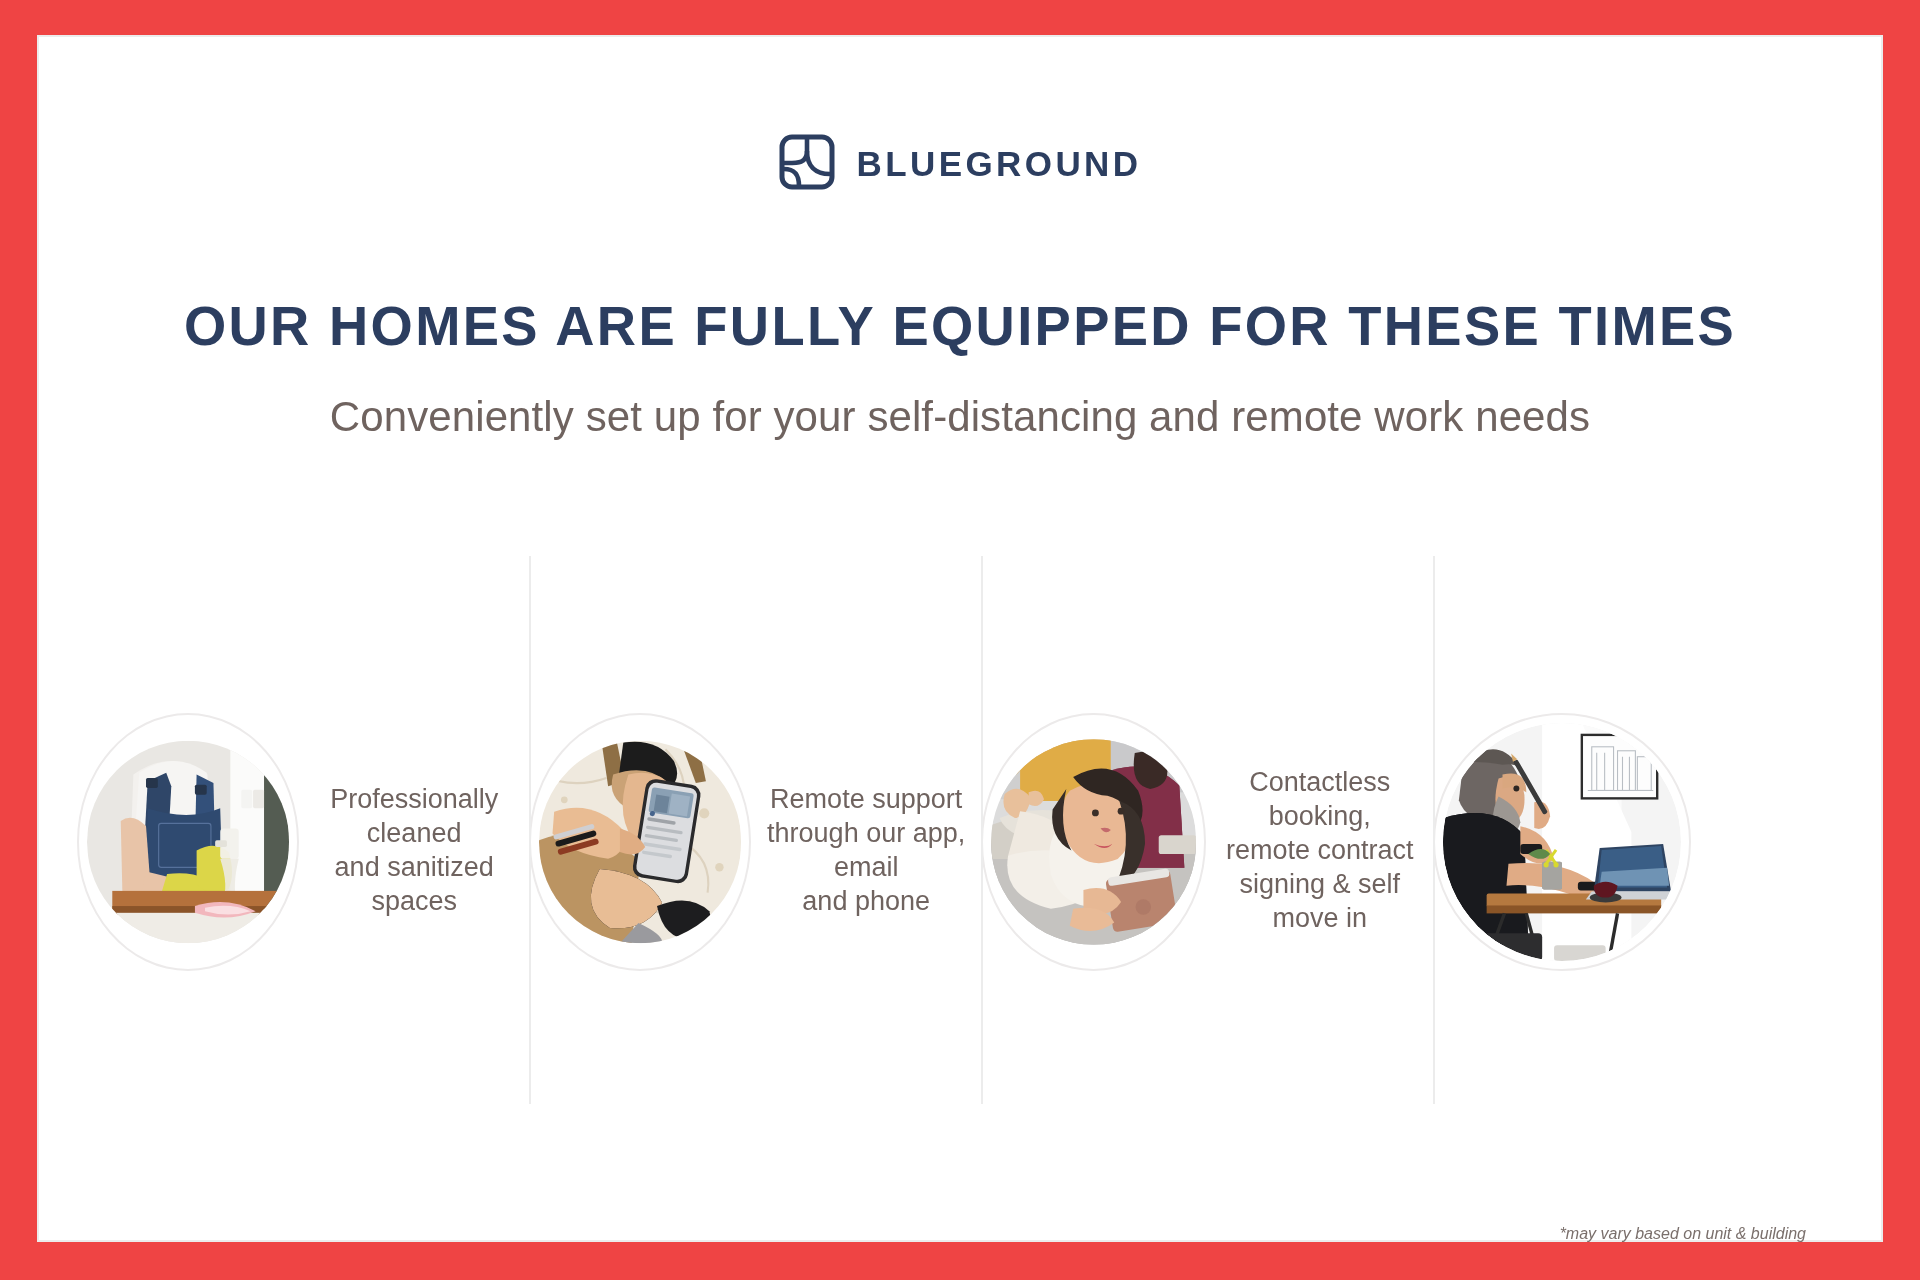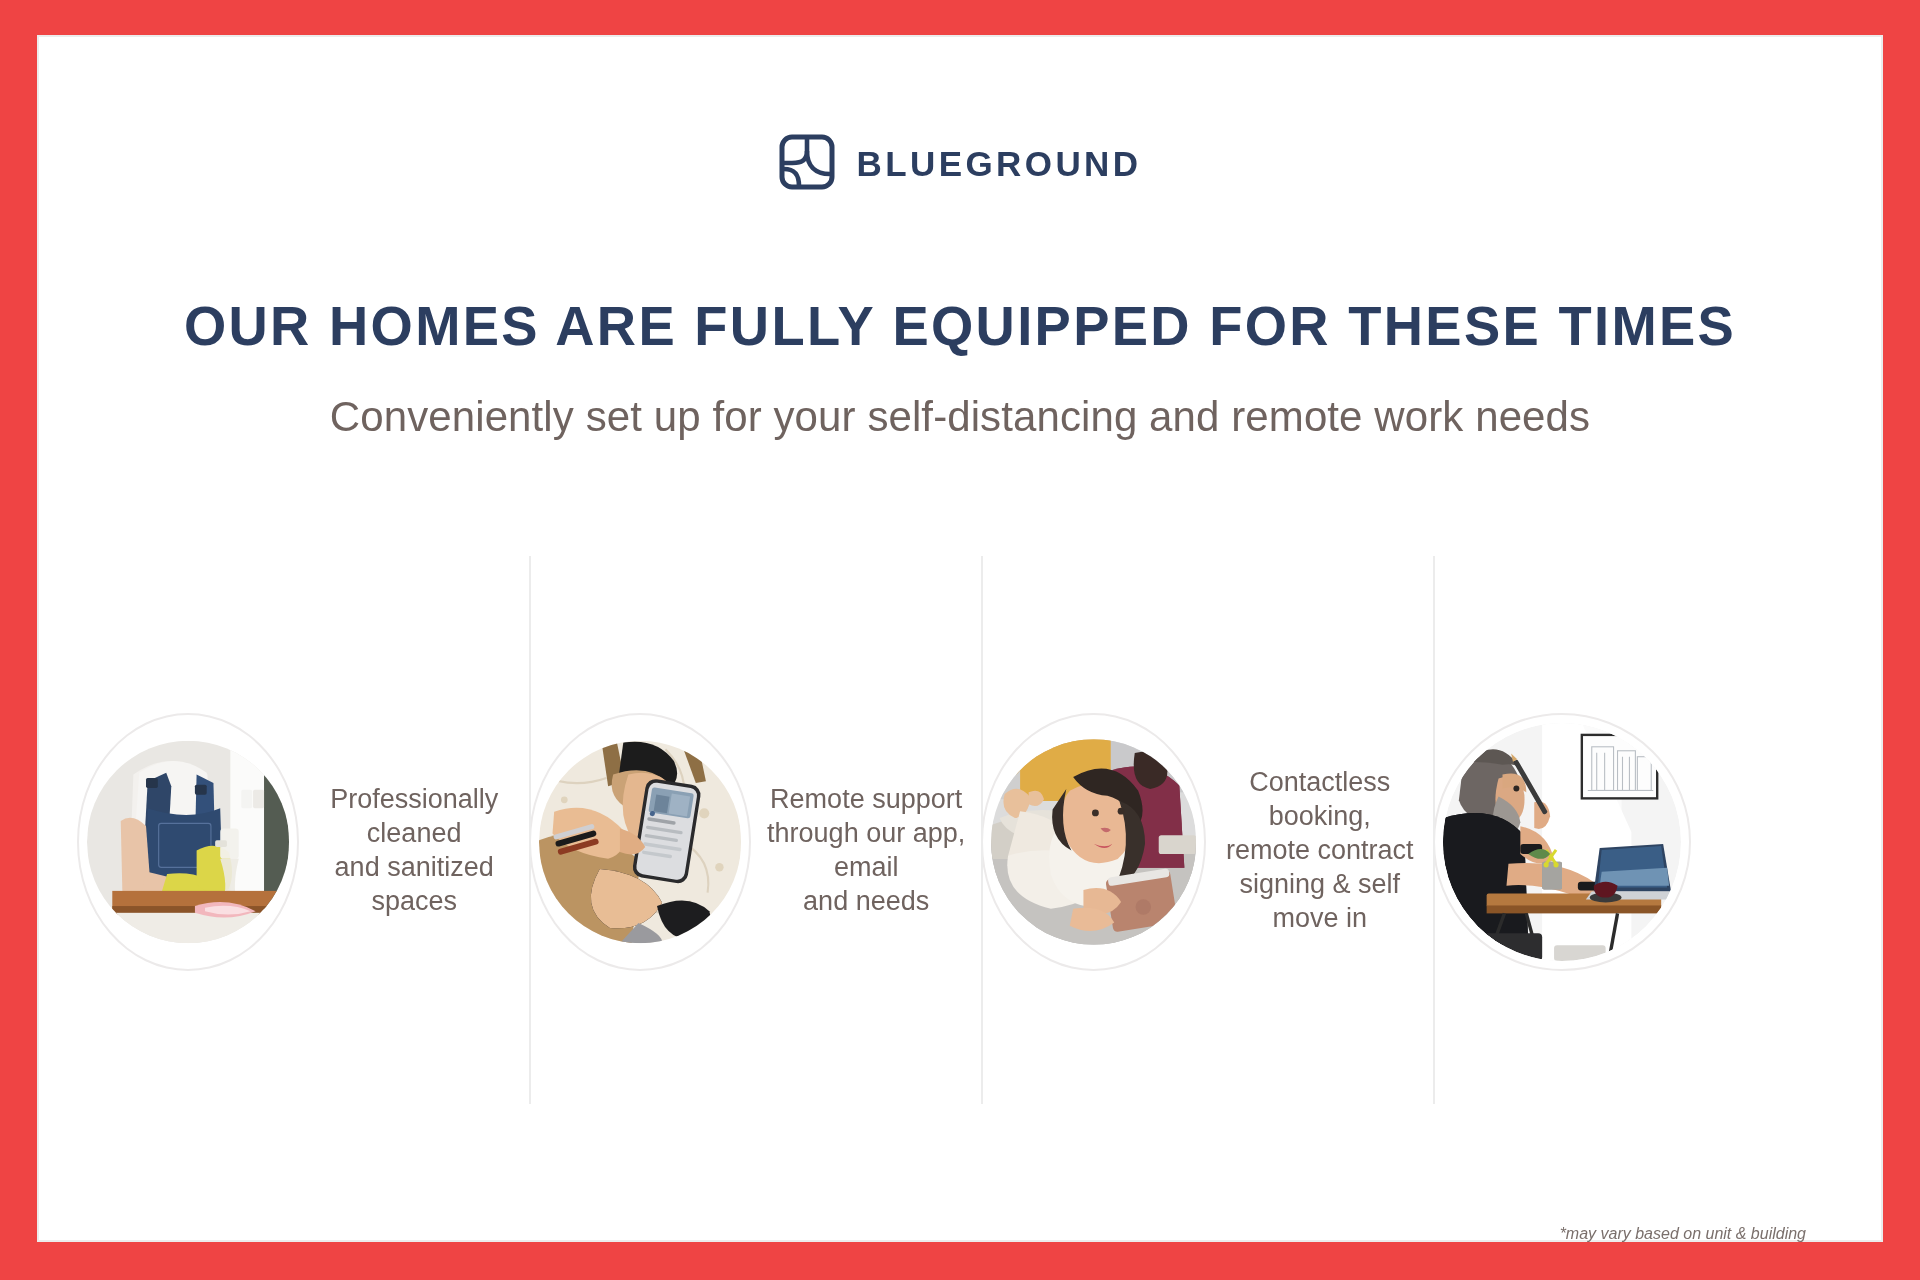--- a/index.html
+++ b/index.html
@@ -269,21 +269,21 @@
                 <path d="M72 152 q56 4 74 40 q-18 34 -62 30 q-38 -24 -12 -70 z" fill="#e6b display"></path>
                 <path d="M72 152 q56 4 74 40 q-18 34 -62 30 q-38 -24 -12 -70 z" fill="#e8bd95"></path>
                 <path d="M140 196 q38 -16 62 6 q8 24 -18 34 q-36 2 -44 -40 z" fill="#1d1d1f"></path>
                 <path d="M118 216 q30 14 28 24 l-50 0 z" fill="#9a9a9e"></path>
               </g>
             </svg>
           </div>
         </div>
         <div class="caption">Remote support
 through our app, email
-and needs</div>
+and phone</div>
       </div>
 
       <div class="column">
         <div class="photo-ring">
           <div class="photo">
             <svg viewBox="0 0 240 240" aria-hidden="true">
               <defs>
                 <clipPath id="c3">
                     <circle cx="120" cy="120" r="120"></circle>
                   </clipPath>

